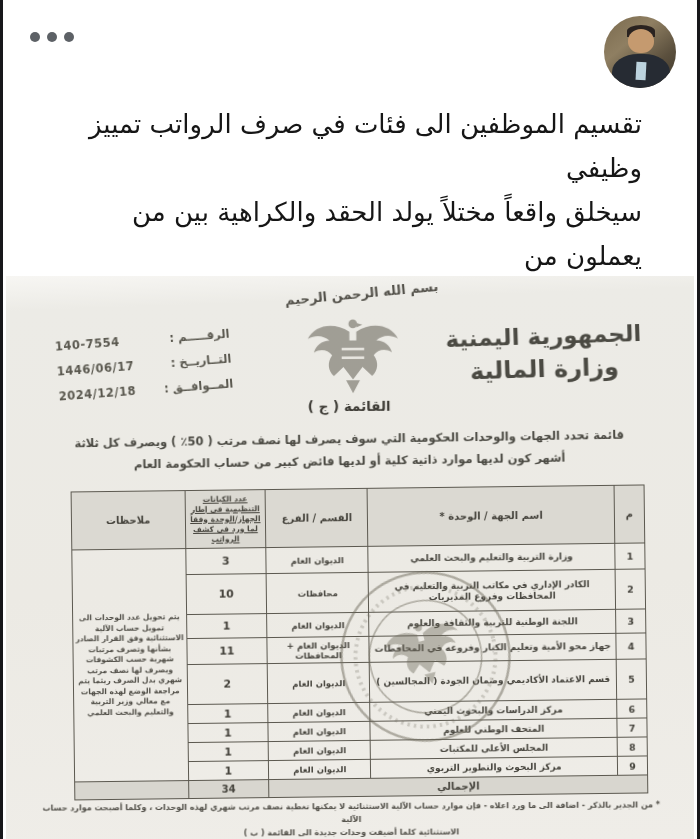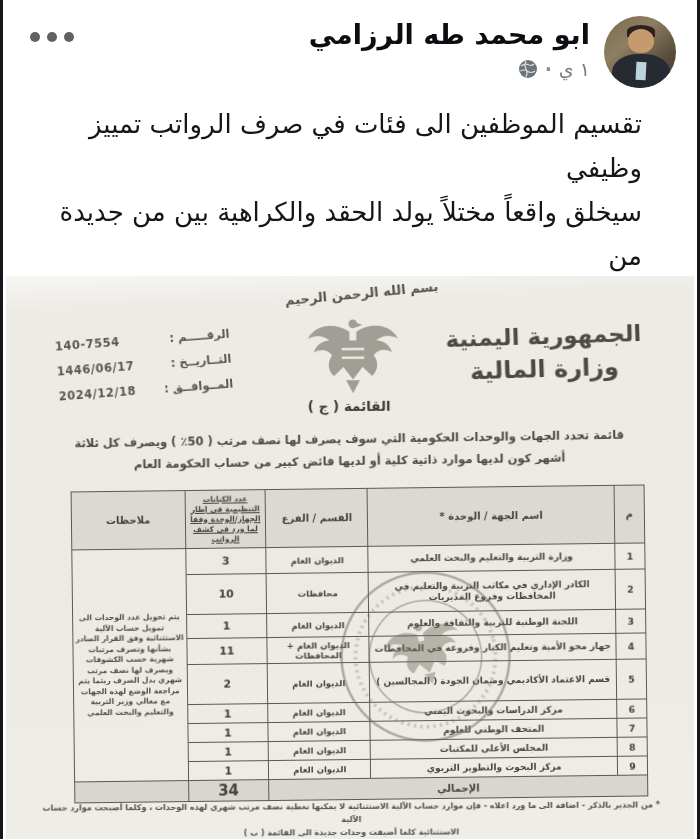--- a/index.html
+++ b/index.html
@@ -83,61 +83,50 @@
   .td-no{font-size:9.5px;text-align:center;font-weight:700;}
   .td-entity{font-size:9px;text-align:center;font-weight:600;line-height:11px;}
   .td-section{font-size:8.5px;text-align:center;font-weight:600;}
   .td-count{font-size:11px;text-align:center;font-weight:800;}
   .td-notes{font-size:7.5px;line-height:10.5px;text-align:center;font-weight:600;color:#504e47;padding:4px 6px;}
   .r1{height:26px;} .r2{height:40px;} .r3{height:24px;} .r4{height:26px;}
   .r5{height:40px;} .r6{height:19px;} .r7{height:19px;} .r8{height:19px;} .r9{height:19px;}
   .total-row{height:18px;background:#d8d6cf;}
   .total-row td{font-weight:800;}
   .total-label{font-size:10px;text-align:center;}
-  .total-val{font-size:15px;text-align:center;}
+  .total-val{font-size:10px;text-align:center;}
   .stamp{
     position:absolute;top:292px;left:330px;width:178px;height:178px;
     opacity:.5;transform:rotate(-14deg);filter:blur(0.4px);pointer-events:none;
   }
   .footnote{
     position:absolute;top:524px;left:34px;right:34px;text-align:center;
     font-size:8px;font-weight:700;color:#504e47;line-height:13px;filter:blur(0.35px);
   }
 </style>
 </head>
 <body>
 
 <div class="post-header">
   <div class="avatar">
     <span class="av-hair"></span>
     <span class="av-face"></span>
     <span class="av-suit"></span>
     <span class="av-shirt"></span>
   </div>
-  <div class="hmeta">
-    <div class="author">ابو محمد طه الرزامي</div>
-    <div class="subline">
-      <span>١ ي</span>
-      <span class="sep">·</span>
-      <svg class="globe" viewBox="0 0 20 20">
-        <circle cx="10" cy="10" r="9" fill="#6e7377"></circle>
-        <path d="M3 7 Q7 4 11 6 Q14 7 16 5 M2.5 12 Q6 10 9 12 Q13 15 17 12 M8 2 Q6 6 8 10 Q10 14 8 18" stroke="#d8dadc" stroke-width="1.2" fill="none"></path>
-      </svg>
-    </div>
-  </div>
   <div class="menu-btn">
     <i></i>
       <i></i>
       <i></i>
   </div>
 </div>
 
 <div class="post-text" dir="rtl">
   <div>تقسيم الموظفين الى فئات في صرف الرواتب تمييز وظيفي</div>
-  <div>سيخلق واقعاً مختلاً يولد الحقد والكراهية بين من جديدة من</div>
+  <div>سيخلق واقعاً مختلاً يولد الحقد والكراهية بين من يعملون من</div>
   <div>الفئة ج ولاتصرف لهم نصف راتب كل ثلاثة أشهر  وبين من</div>
   <div>يستلموا رواتب شهرية كاملة من الفئة أ دون أن يعملوا</div>
 </div>
 
 <div class="scan">
  <div class="scan-inner">
 
   <div class="bismillah">بسم الله الرحمن الرحيم</div>
 
   <svg class="emblem" viewBox="0 0 120 100">

